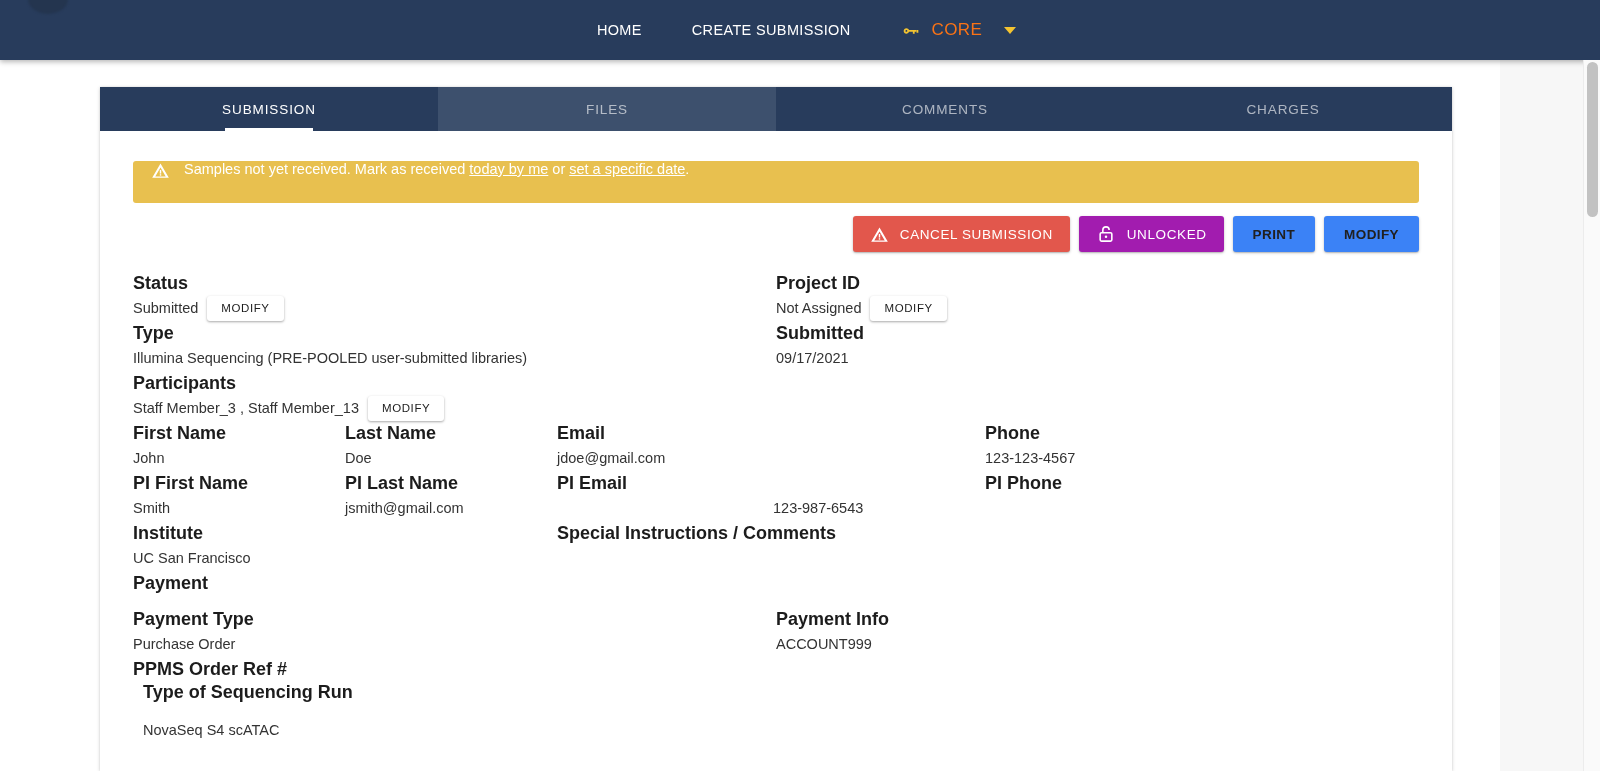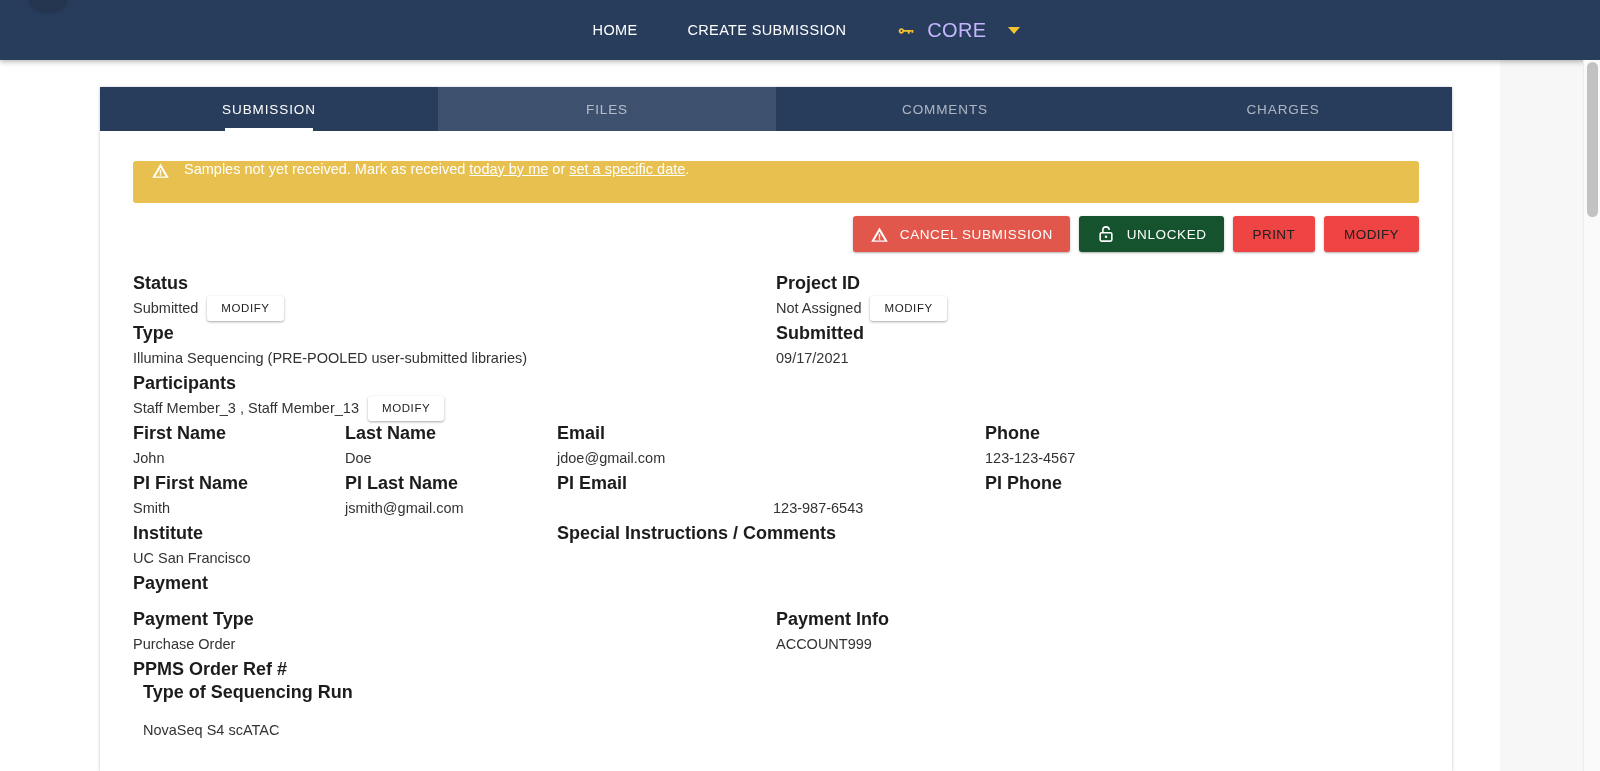--- a/index.html
+++ b/index.html
@@ -50,22 +50,22 @@
   }
   .nav-core {
     display: flex;
     align-items: center;
     gap: 10px;
     padding: 0 12px 0 24px;
     cursor: pointer;
     line-height: 60px;
   }
   .nav-core .core-label {
-    color: #c4b5fd;
-    font-size: 20px;
+    color: #f97316;
+    font-size: 17px;
     letter-spacing: 0.35px;
     text-transform: uppercase;
   }
   .key-icon { display: block; width: 22px; height: 22px; }
   .caret {
     width: 0; height: 0;
     border-left: 6px solid transparent;
     border-right: 6px solid transparent;
     border-top: 7px solid #f4c430;
     margin-left: 12px;
@@ -181,22 +181,22 @@
     text-transform: uppercase;
     display: inline-flex;
     align-items: center;
     gap: 11px;
     padding: 0 17px;
     cursor: pointer;
     font-family: "Liberation Sans", sans-serif;
     box-shadow: 0 1px 3px rgba(0,0,0,0.22), 0 1px 1px rgba(0,0,0,0.12);
   }
   .btn-danger { background: #e2574c; color: #ffffff; }
-  .btn-success { background: #14532d; color: #ffffff; }
-  .btn-white { background: #ef4444; color: #202020; padding: 0 20px; font-weight: normal; letter-spacing: 0.4px;}
+  .btn-success { background: #a21caf; color: #ffffff; }
+  .btn-white { background: #3b82f6; color: #202020; padding: 0 20px; font-weight: bold; letter-spacing: 0.4px;}
   .btn svg { display: block; }
 
   
   .fields { padding: 20px 33px 0 33px; position: relative; }
   .row { display: flex; }
   .lbl {
     font-size: 18px;
     font-weight: bold;
     color: #1c1c1c;
     line-height: 23px;

